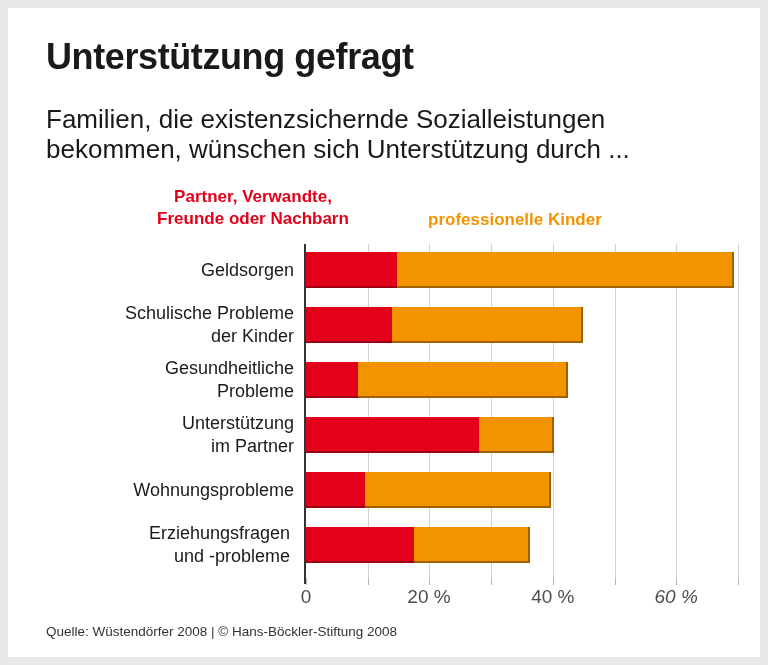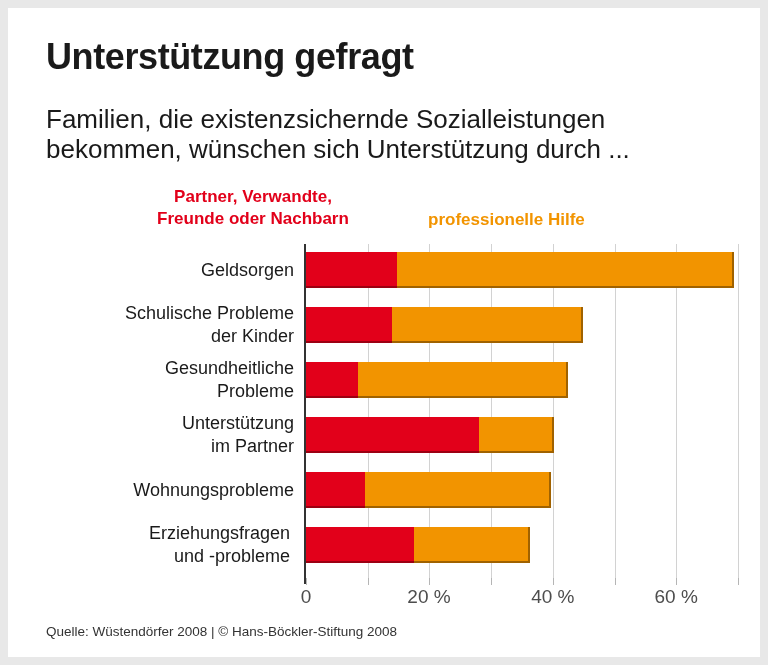--- a/index.html
+++ b/index.html
@@ -158,21 +158,21 @@
 <div class="card">
 
   <div class="title">Unterstützung gefragt</div>
   <div class="subtitle">Familien, die existenzsichernde Sozialleistungen bekommen, wünschen sich Unterstützung durch ...</div>
 
   <div class="legend">
     <div class="legend-red">
       <span>Partner, Verwandte,</span><br>
       <span>Freunde oder Nachbarn</span>
     </div>
-    <div class="legend-orange">professionelle Hilfe</div>
+    <div class="legend-orange">professionelle Kinder</div>
   </div>
 
   <div class="plot" id="plot-area">
       <div class="grid-line" style="left: 335.7px;"></div>
       <div class="grid-line" style="left: 397.4px;"></div>
       <div class="grid-line" style="left: 459.1px;"></div>
       <div class="grid-line" style="left: 520.8px;"></div>
       <div class="grid-line" style="left: 582.5px;"></div>
       <div class="grid-line" style="left: 644.2px;"></div>
       <div class="grid-line" style="left: 705.9px;"></div>
@@ -211,17 +211,17 @@
       <div class="tick-mark" style="left: 335.7px;"></div>
       <div class="tick-mark" style="left: 397.4px;"></div>
       <div class="tick-mark" style="left: 459.1px;"></div>
       <div class="tick-mark" style="left: 520.8px;"></div>
       <div class="tick-mark" style="left: 582.5px;"></div>
       <div class="tick-mark" style="left: 644.2px;"></div>
       <div class="tick-mark" style="left: 705.9px;"></div>
       <div class="tick-label" style="left: 239px;">0</div>
       <div class="tick-label" style="left: 362px; text-align: center;">20 %</div>
       <div class="tick-label" style="left: 485.8px;">40 %</div>
-      <div class="tick-label" style="left: 609.2px;">60 %</div>
+      <div class="tick-label" style="left: 609.2px; font-style: italic;">60 %</div>
     </div>
 
   <div class="source">Quelle: Wüstendörfer 2008 | © Hans-Böckler-Stiftung 2008</div>
 </div>
 
 </body></html>

